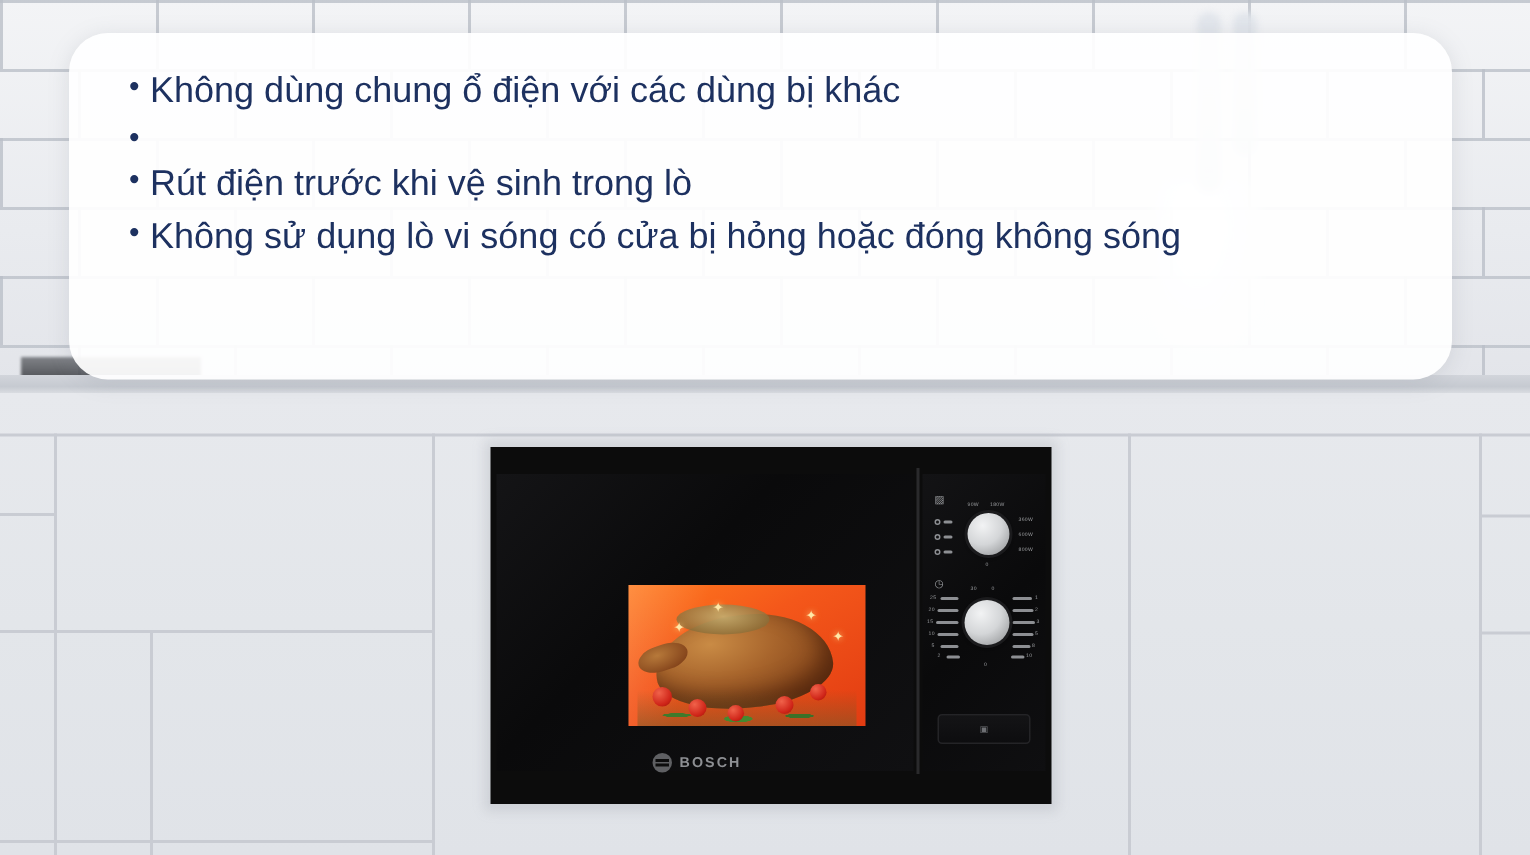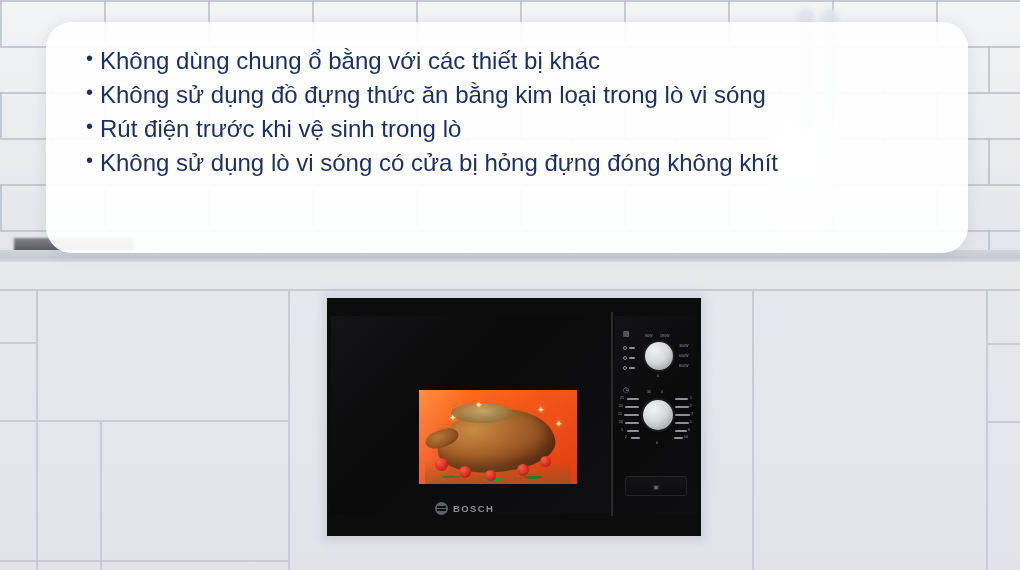--- a/index.html
+++ b/index.html
@@ -318,33 +318,32 @@
   <div class="cab-line" style="left:100px;top:422px;width:2px;height:148px;"></div>
   <div class="cab-line" style="left:752px;top:289px;width:2px;height:281px;"></div>
   <div class="cab-line" style="left:986px;top:289px;width:2px;height:281px;"></div>
   <div class="cab-line" style="left:988px;top:343px;width:32px;height:2px;"></div>
   <div class="cab-line" style="left:988px;top:421px;width:32px;height:2px;"></div>
 
   <div class="note-card">
     <ul class="note-list">
       <li>
         <span class="bullet">•</span>
-        <span>Không dùng chung ổ bằng với các thiết bị khác</span>
+        <span>Không dùng chung ổ điện với các dùng bị khác</span>
       </li>
       <li>
         <span class="bullet">•</span>
-        <span>Không sử dụng đồ đựng thức ăn bằng kim loại trong lò vi sóng</span>
       </li>
       <li>
         <span class="bullet">•</span>
         <span>Rút điện trước khi vệ sinh trong lò</span>
       </li>
       <li>
         <span class="bullet">•</span>
-        <span>Không sử dụng lò vi sóng có cửa bị hỏng đựng đóng không khít</span>
+        <span>Không sử dụng lò vi sóng có cửa bị hỏng hoặc đóng không sóng</span>
       </li>
     </ul>
   </div>
 
   <div class="microwave">
     <div class="mw-shadow"></div>
     <div class="mw-body"></div>
 
     <div class="mw-door">
       <div class="food-window">

